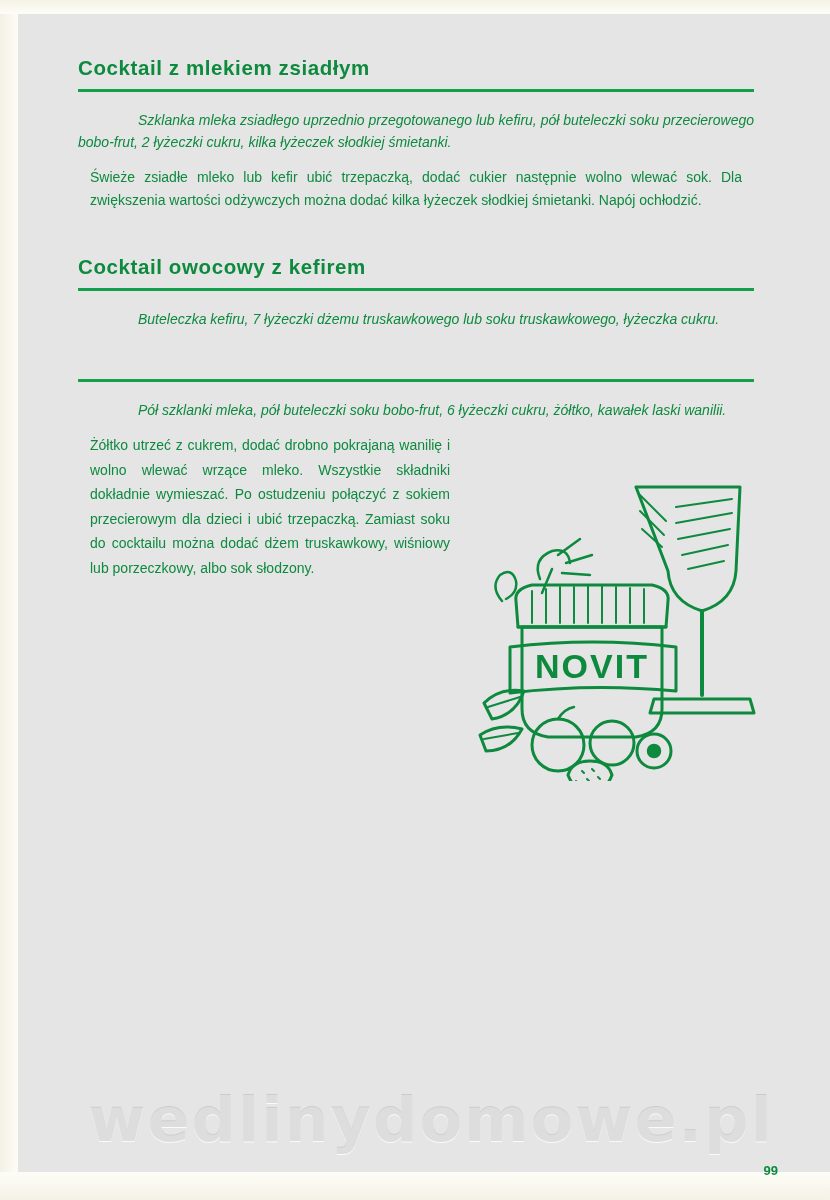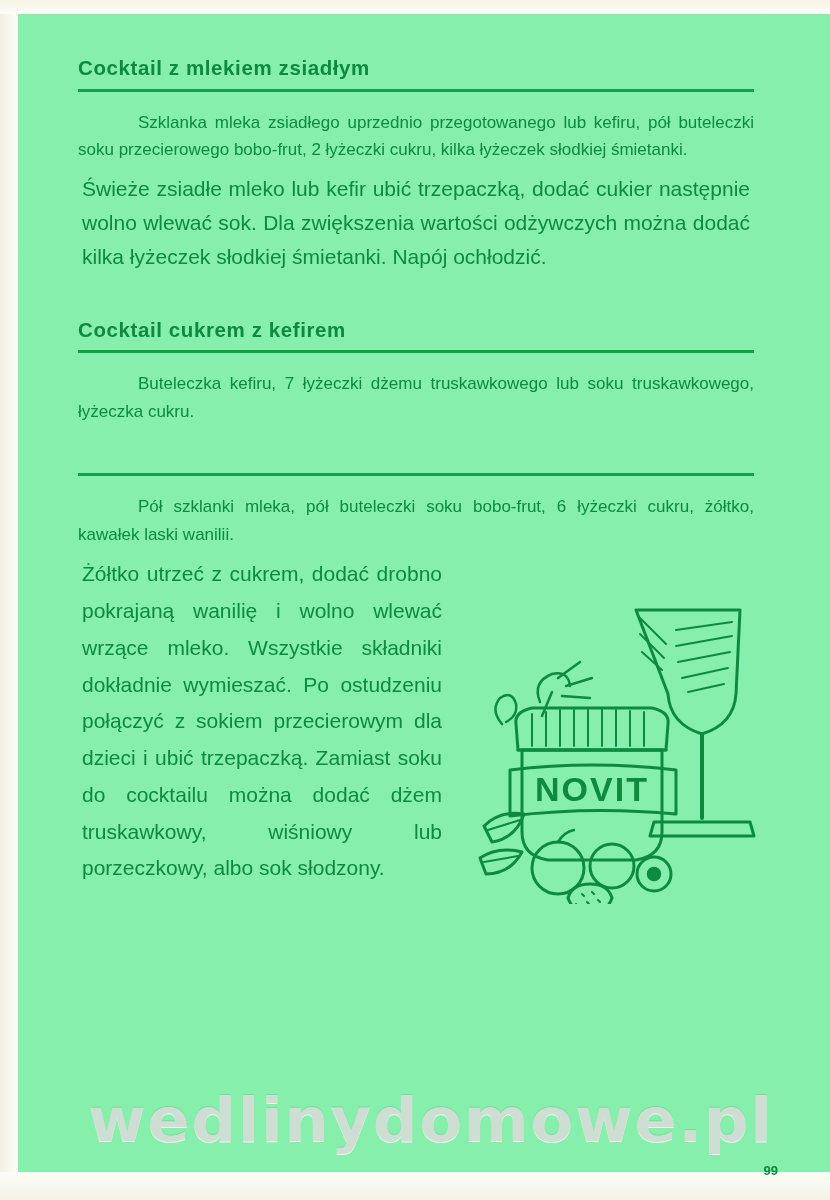--- a/index.html
+++ b/index.html
@@ -4,21 +4,21 @@
 <style>
   html, body {
     margin: 0;
     padding: 0;
     background: #ffffff;
   }
   .page {
     position: relative;
     width: 830px;
     height: 1200px;
-    background: #86efac;
+    background: #e5e5e5;
     overflow: hidden;
     font-family: "Liberation Sans", sans-serif;
   }
   
   .paper-edge-left {
     position: absolute;
     left: 0; top: 0; bottom: 0;
     width: 18px;
     background: linear-gradient(to right, #f3f1e4, #fdfdf8);
   }
@@ -53,32 +53,33 @@
     line-height: 1.2;
     margin: 0 0 8px 0;
   }
   .rule {
     height: 3px;
     background: #12a04b;
     margin: 0 0 14px 0;
   }
   .ingredients {
     color: #0d8a3e;
-    font-size: 17px;
+    font-style: italic;
+    font-size: 14px;
     line-height: 1.62;
     text-align: justify;
     margin: 17px 0 8px 0;
     text-indent: 60px;
   }
   .body-text {
     color: #0d8a3e;
-    font-size: 21px;
+    font-size: 14px;
     line-height: 1.62;
     text-align: justify;
-    margin: 4px;
+    margin: 12px;
   }
 
   
   .recipe-3 .split {
     position: relative;
   }
   .recipe-3 .body-text.narrow {
     width: 360px;
     line-height: 1.75;
   }
@@ -129,21 +130,21 @@
   <div class="content">
 
     <div class="recipe recipe-1">
       <h2 class="recipe-title">Cocktail z mlekiem zsiadłym</h2>
       <div class="rule"></div>
       <p class="ingredients">Szklanka mleka zsiadłego uprzednio przegotowanego lub kefiru, pół buteleczki soku przecierowego bobo-frut, 2 łyżeczki cukru, kilka łyżeczek słodkiej śmietanki.</p>
       <p class="body-text">Świeże zsiadłe mleko lub kefir ubić trzepaczką, dodać cukier następnie wolno wlewać sok. Dla zwiększenia wartości odżywczych można dodać kilka łyżeczek słodkiej śmietanki. Napój ochłodzić.</p>
     </div>
 
     <div class="recipe recipe-2" style="margin-top:44px;">
-      <h2 class="recipe-title">Cocktail cukrem z kefirem</h2>
+      <h2 class="recipe-title">Cocktail owocowy z kefirem</h2>
       <div class="rule"></div>
       <p class="ingredients">Buteleczka kefiru, 7 łyżeczki dżemu truskawkowego lub soku truskawkowego, łyżeczka cukru.</p>
     </div>
 
     <div class="recipe recipe-3" style="margin-top:48px;">
       <div class="rule"></div>
       <p class="ingredients">Pół szklanki mleka, pół buteleczki soku bobo-frut, 6 łyżeczki cukru, żółtko, kawałek laski wanilii.</p>
       <div class="split">
         <p class="body-text narrow">Żółtko utrzeć z cukrem, dodać drobno pokrajaną wanilię i wolno wlewać wrzące mleko. Wszystkie składniki dokładnie wymieszać. Po ostudzeniu połączyć z sokiem przecierowym dla dzieci i ubić trzepaczką. Zamiast soku do cocktailu można dodać dżem truskawkowy, wiśniowy lub porzeczkowy, albo sok słodzony.</p>
 

